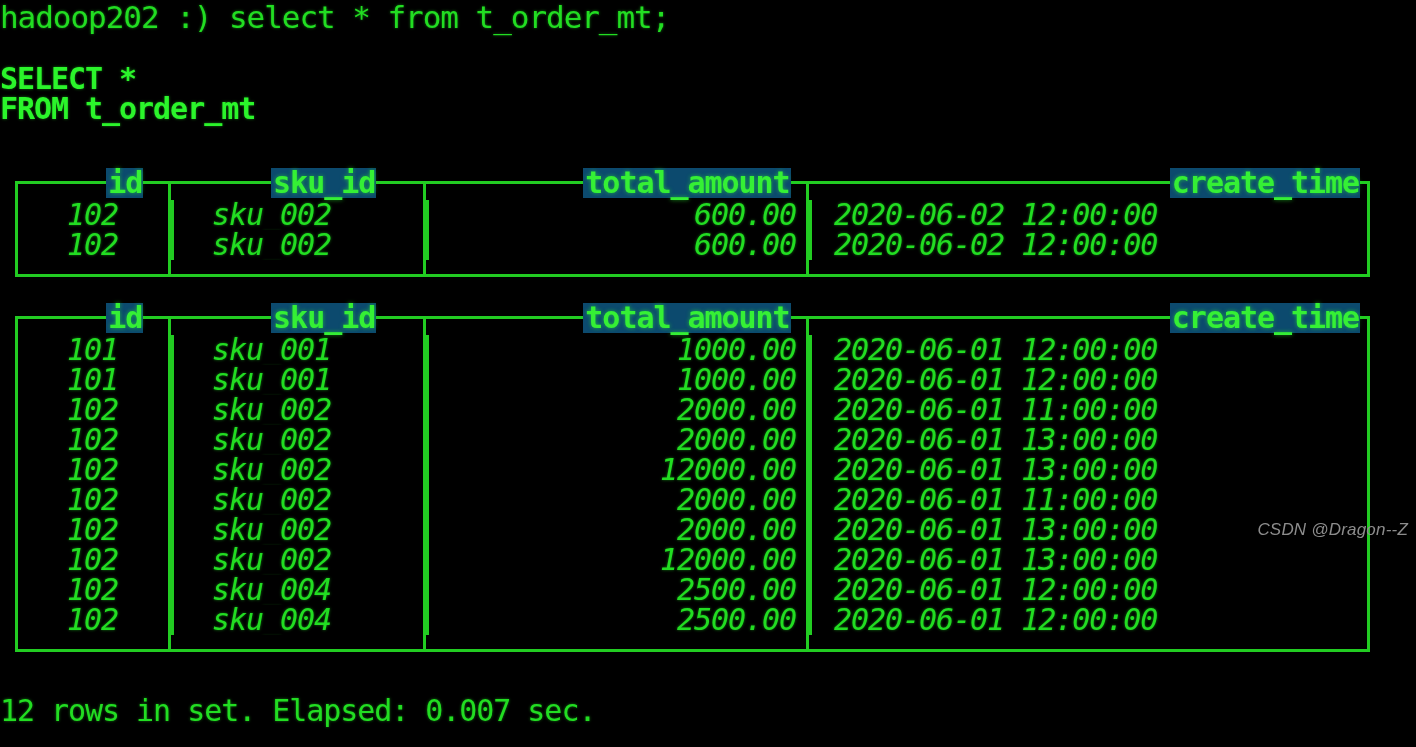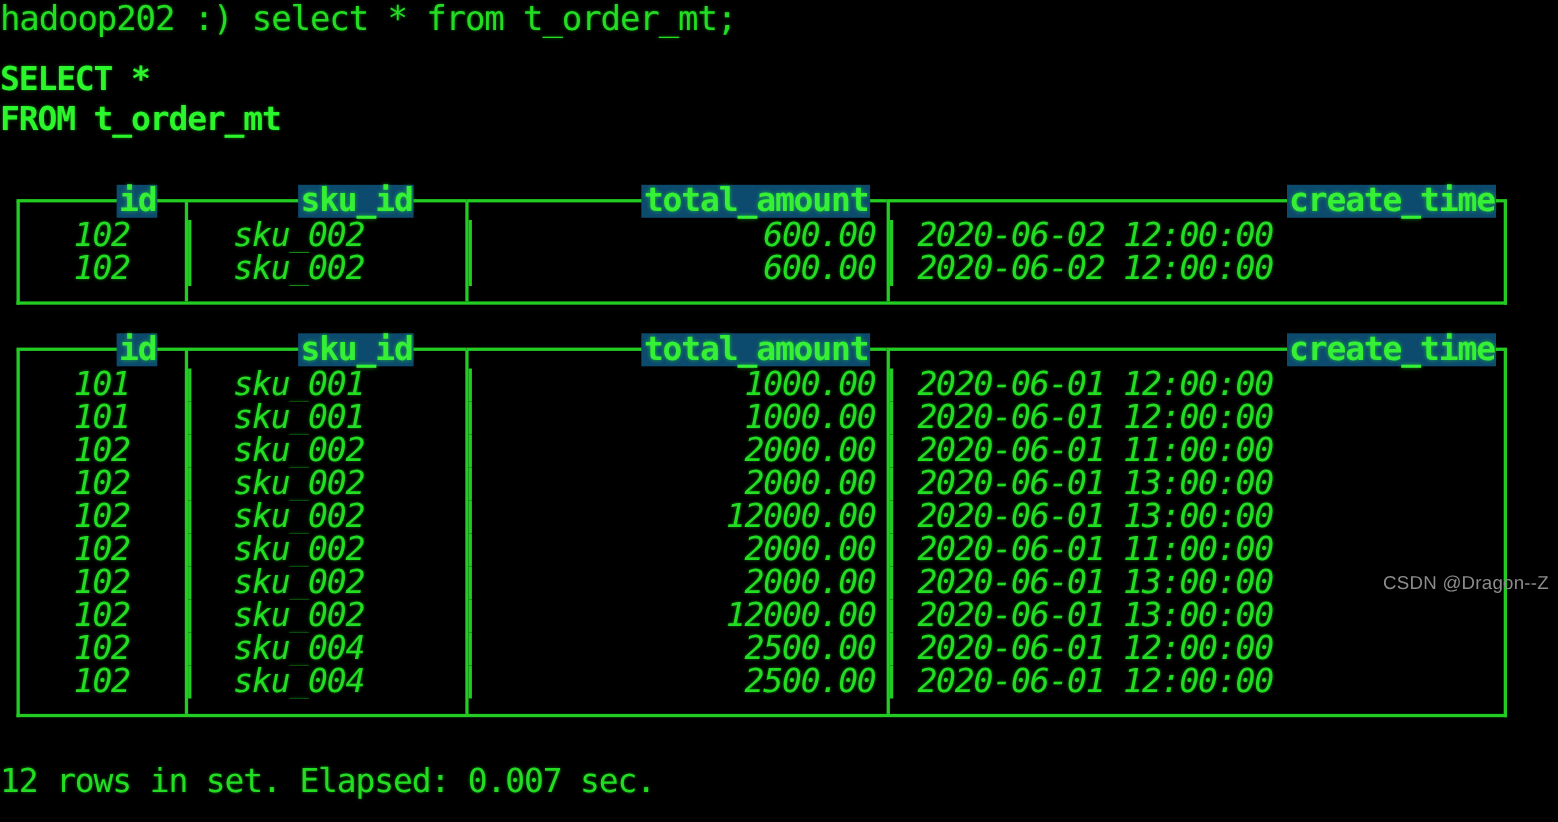--- a/index.html
+++ b/index.html
@@ -29,21 +29,21 @@
     font-family: "DejaVu Sans Mono", "Liberation Mono", monospace;
     font-size: 30px;
     line-height: 30px;
     letter-spacing: -1.05px;
     color: #22dd22;
     text-shadow: 0 0 3px rgba(34,221,34,0.55);
   }
   .term-line.bold { font-weight: bold; color: #2bf52b; }
 
   .prompt-line { top: 2px; font-size: 31px; }
-  .echo-select { top: 58px; }
+  .echo-select { top: 64px; }
   .echo-from   { top: 94px; }
   .footer-line { top: 696px; }
 
   
   .ch-table {
     position: absolute;
     left: 15px;
     width: 1355px;
     box-sizing: border-box;
     border: 3px solid #22cc22;
@@ -143,20 +143,21 @@
   .watermark {
     position: absolute;
     right: 8px;
     bottom: 6px;
     font-family: "Liberation Sans", sans-serif;
     font-size: 17px;
     line-height: 20px;
     color: #8c8c8c;
     letter-spacing: 0.2px;
     white-space: pre;
+    font-style: italic;
   }
 </style>
 </head>
 <body>
 
 <div id="screen">
 
   <div class="term-line prompt-line">hadoop202 :) select * from t_order_mt;</div>
 
   <div class="term-line echo-select bold">SELECT *</div>

